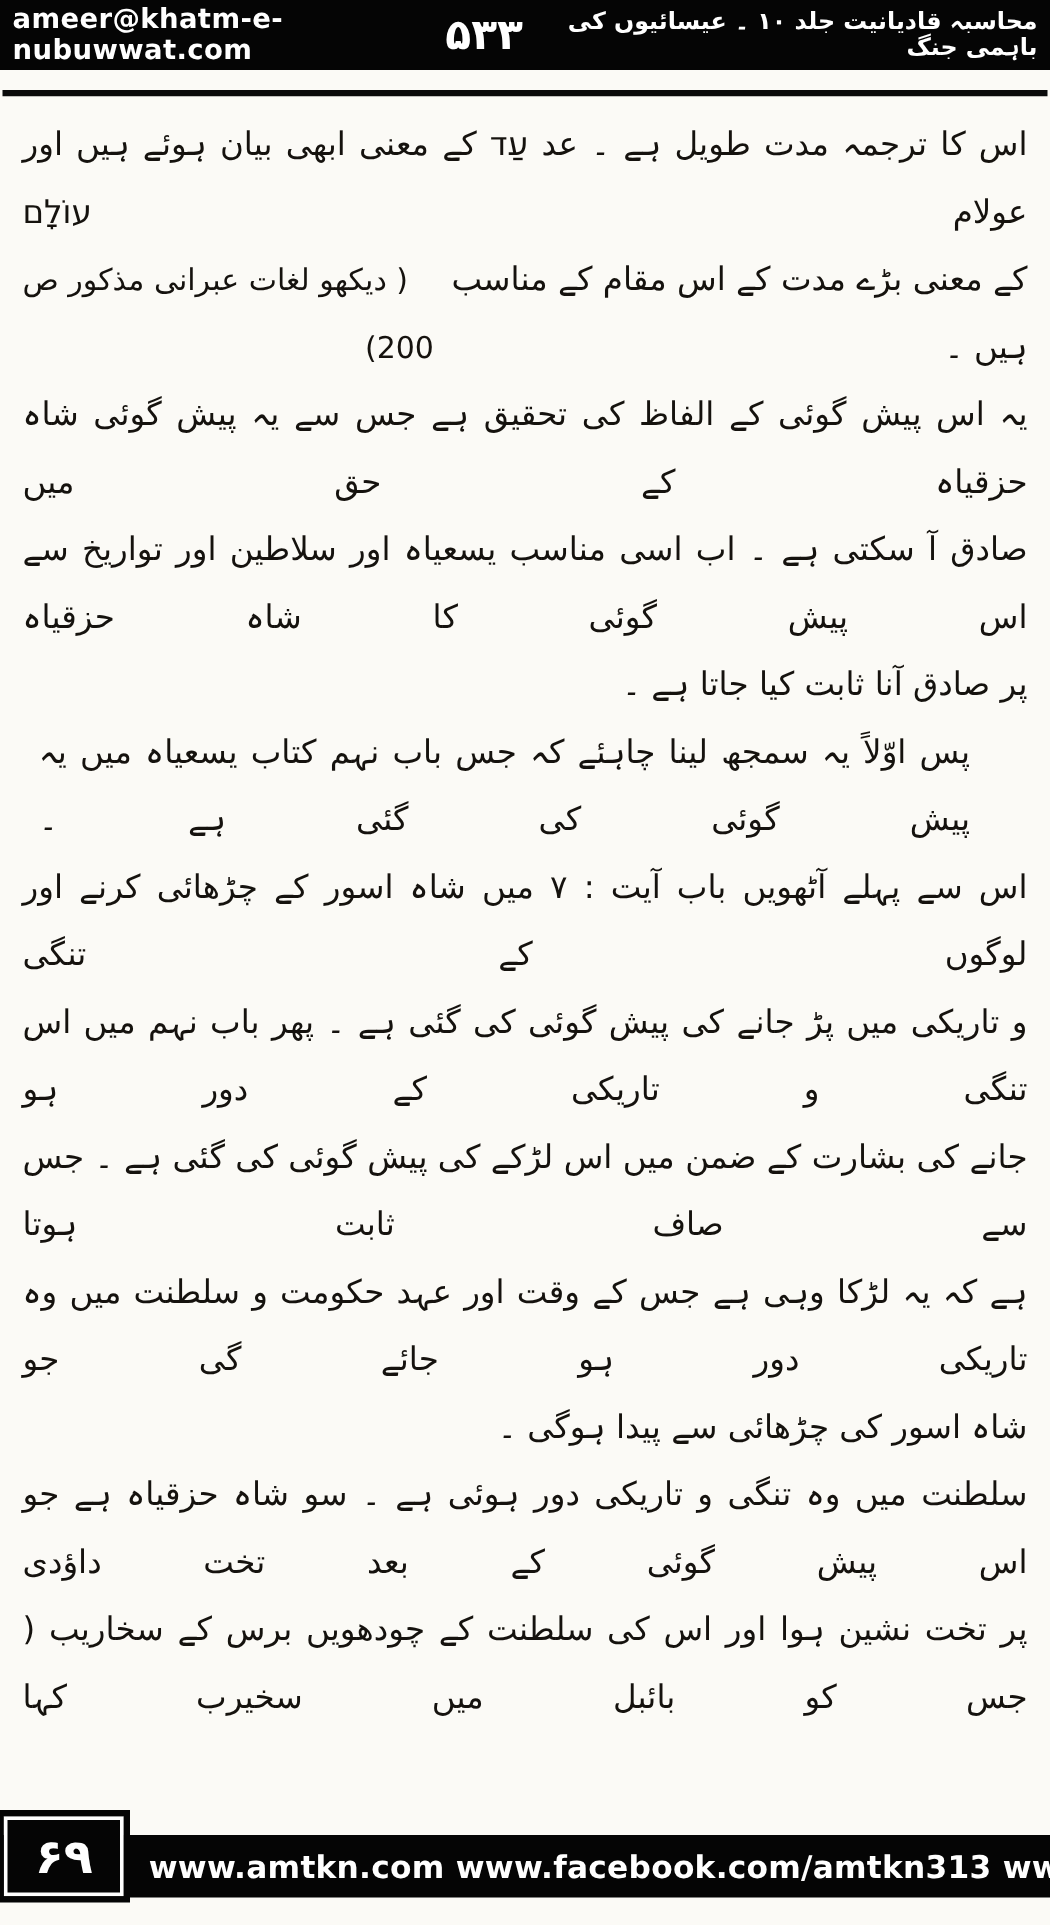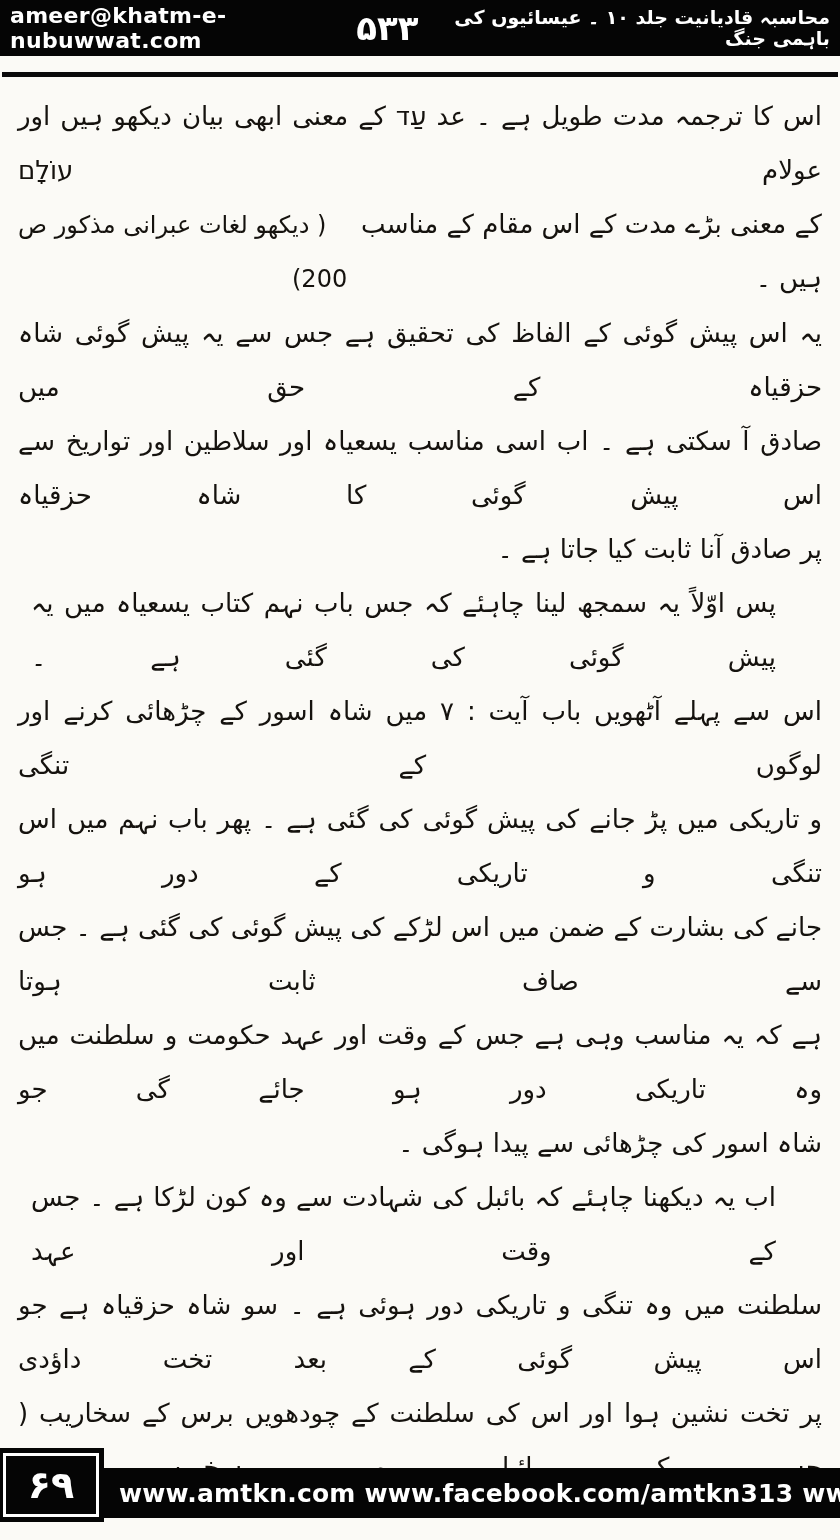--- a/index.html
+++ b/index.html
@@ -124,35 +124,34 @@
 
   <header class="topbar">
     <span class="email">ameer@khatm-e-nubuwwat.com</span>
     <span class="pagenum">۵۳۳</span>
     <span class="booktitle">محاسبہ قادیانیت جلد ۱۰ ۔ عیسائیوں کی باہمی جنگ</span>
   </header>
 
   <div class="divider"></div>
 
   <main class="bodytext" id="body-text">
-      <div class="line">اس کا ترجمہ مدت طویل ہے ۔ عد   עַד   کے معنی ابھی بیان دیکھو ہیں اور عولام   עוֹלָם</div>
+      <div class="line">اس کا ترجمہ مدت طویل ہے ۔ عد   עַד   کے معنی ابھی بیان ہوئے ہیں اور عولام   עוֹלָם</div>
       <div class="line end split">
         <span class="main-part">کے معنی بڑے مدت کے اس مقام کے مناسب ہیں ۔</span>
         <span class="left-note">( دیکھو لغات عبرانی مذکور ص 200)</span>
       </div>
       <div class="line">یہ اس پیش گوئی کے الفاظ کی تحقیق ہے جس سے یہ پیش گوئی شاہ حزقیاہ کے حق میں</div>
       <div class="line">صادق آ سکتی ہے ۔ اب اسی مناسب یسعیاہ اور سلاطین اور تواریخ سے اس پیش گوئی کا شاہ حزقیاہ</div>
       <div class="line end">پر صادق آنا ثابت کیا جاتا ہے ۔</div>
       <div class="line indent">پس اوّلاً یہ سمجھ لینا چاہئے کہ جس باب نہم کتاب یسعیاہ میں یہ پیش گوئی کی گئی ہے ۔</div>
       <div class="line">اس سے پہلے آٹھویں باب آیت : ۷ میں شاہ اسور کے چڑھائی کرنے اور لوگوں کے تنگی</div>
       <div class="line">و تاریکی میں پڑ جانے کی پیش گوئی کی گئی ہے ۔ پھر باب نہم میں اس تنگی و تاریکی کے دور ہو</div>
       <div class="line">جانے کی بشارت کے ضمن میں اس لڑکے کی پیش گوئی کی گئی ہے ۔ جس سے صاف ثابت ہوتا</div>
-      <div class="line">ہے کہ یہ مناسب وہی ہے جس کے وقت اور عہد حکومت و سلطنت میں وہ تاریکی دور ہو جائے گی جو</div>
+      <div class="line">ہے کہ یہ لڑکا وہی ہے جس کے وقت اور عہد حکومت و سلطنت میں وہ تاریکی دور ہو جائے گی جو</div>
       <div class="line end">شاہ اسور کی چڑھائی سے پیدا ہوگی ۔</div>
-      <div class="line indent">اب یہ دیکھنا چاہئے کہ بائبل کی شہادت سے وہ کون لڑکا ہے ۔ جس کے وقت اور عہد</div>
       <div class="line">سلطنت میں وہ تنگی و تاریکی دور ہوئی ہے ۔ سو شاہ حزقیاہ ہے جو اس پیش گوئی کے بعد تخت داؤدی</div>
       <div class="line">پر تخت نشین ہوا اور اس کی سلطنت کے چودھویں برس کے سخاریب ( جس کو بائبل میں سخیرب کہا</div>
     </main>
 
   <footer class="footbar">
     <div class="footnum">۶۹</div>
     <div class="footlinks">www.amtkn.com www.facebook.com/amtkn313 www.emaktaba.info</div>
   </footer>
 
 </div>

